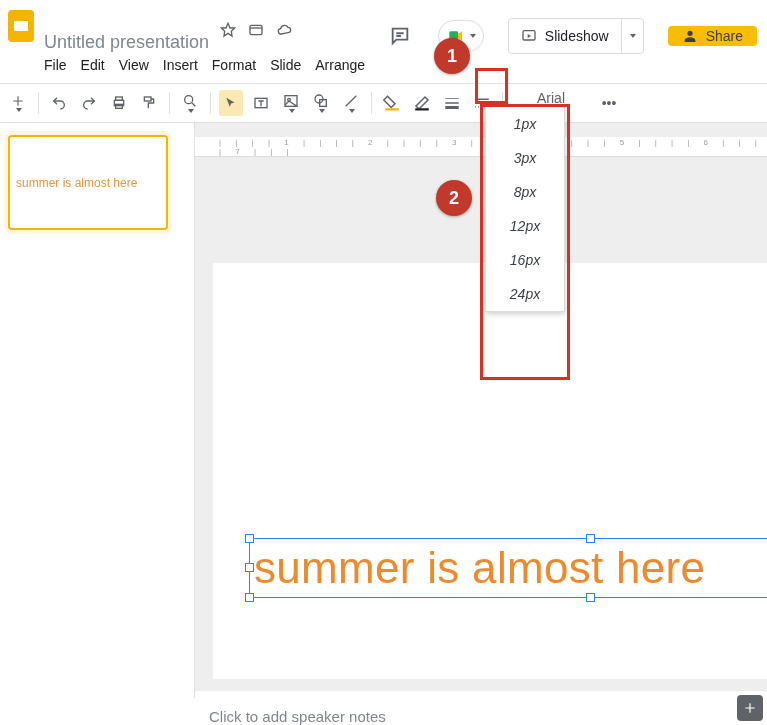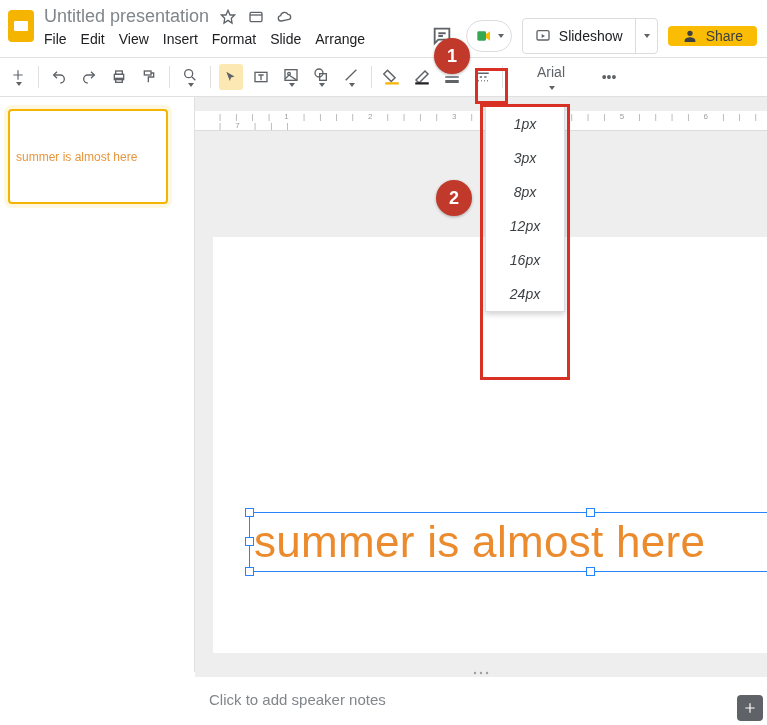--- a/index.html
+++ b/index.html
@@ -23,27 +23,27 @@
     gap: 10px;
   }
   .app-logo {
     width: 26px; height: 32px; border-radius: 4px; background:#f4b400;
     position: relative; display:flex; align-items:center; justify-content:center;
     margin-top:4px;
   }
   .app-logo::after { content:""; display:block; width:14px; height:10px; background:#fff; border-radius:1px;}
   .title-col { display:flex; flex-direction:column; }
   .doc-title-row { display:flex; align-items:center; gap:10px; color:#5f6368;}
-  .doc-title { font-size:18px; color:#80868b; }
+  .doc-title { font-size:18px; color:#80868b;margin-top:26px; }
   .small-icon { width:18px; height:18px; display:inline-flex; align-items:center; justify-content:center; color:#5f6368;}
   .menu-row { display:flex; gap:14px; margin-top:4px; font-size:14px; color:#202124;text-align:center;}
   .menu-row span { cursor:pointer; }
 
   .header-right {
-    position:absolute; right:10px; top:18px; display:flex; align-items:center; gap:10px;
+    position:absolute; right:10px; top:18px; display:flex; align-items:center; gap:24px;
   }
   .comments-btn { width:28px; height:28px; display:flex; align-items:center; justify-content:center;}
   .meet-btn {
     width:46px; height:32px; border:1px solid #dadce0; border-radius:20px;
     display:flex; align-items:center; justify-content:center; gap:2px;
   }
   .slideshow-btn {
     height:36px; border:1px solid #dadce0; border-radius:4px; display:flex; align-items:center;
   }
   .slideshow-main { padding:0 12px; display:flex; align-items:center; gap:8px; color:#202124; font-size:14px;}
@@ -132,21 +132,21 @@
   }
   .anno-box { position:absolute; border:3px solid #d93025; z-index:75; }
 
   
   .notes-handle {
     position:absolute; left:195px; right:0; bottom:48px; height:8px;
     display:flex; justify-content:center; align-items:center; background:#eeeeee;
   }
   .notes {
     position:absolute; left:195px; right:0; bottom:0; height:34px;
-    background:#fff; display:flex; align-items:flex-start; padding:0 14px;
+    background:#fff; display:flex; align-items:flex-end; padding:0 14px;
     color:#80868b; font-size:15px;
   }
   .explore-btn {
     position:absolute; right:4px; bottom:4px; width:26px; height:26px;
     background:#5f6368; border-radius:4px; display:flex; align-items:center; justify-content:center;
   }
 
   
   svg { display:block; }
 </style>

